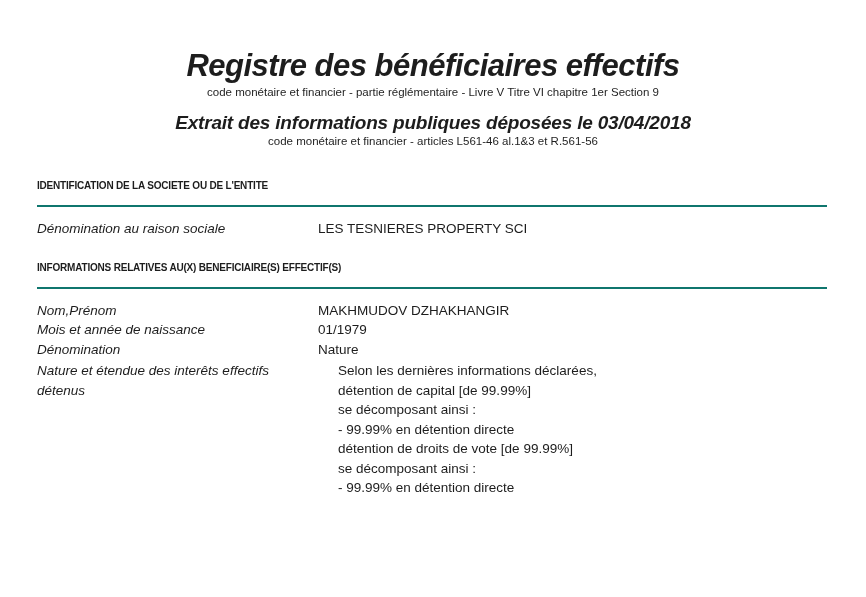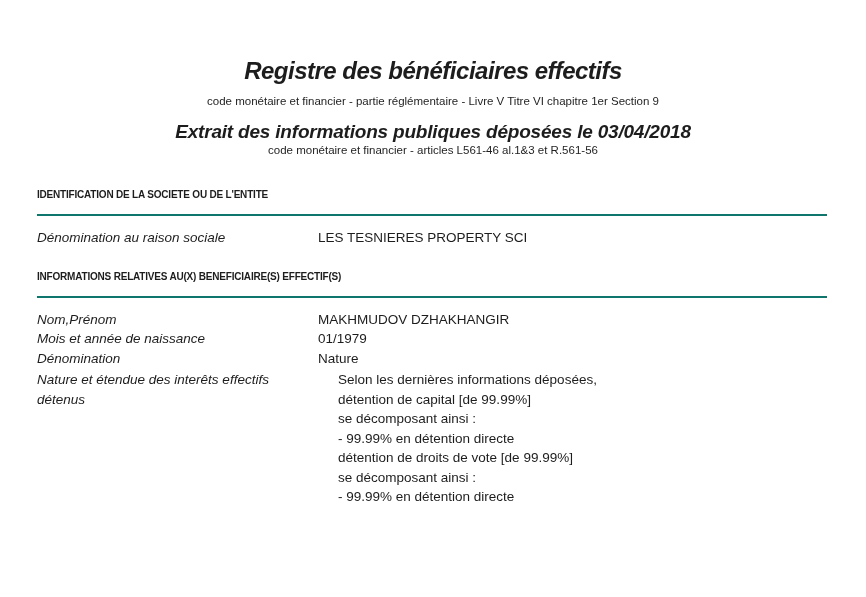--- a/index.html
+++ b/index.html
@@ -11,22 +11,22 @@
     font-family: "Liberation Sans", sans-serif;
     color: #1d1d1d;
     overflow: hidden;
     position: relative;
   }
   .doc { position: absolute; inset: 0; }
 
   
   .doc-header { text-align: center; padding-top: 48px; }
   .doc-title {
-    margin: 9px;
-    font-size: 24px;
+    margin: 0;
+    font-size: 31px;
     font-weight: 700;
     font-style: italic;
     letter-spacing: -0.5px;
     line-height: 1.15;
   }
   .legal-ref {
     font-size: 11.5px;
     line-height: 14px;
     margin-top: 1px;
     color: #1f1f1f;
@@ -101,21 +101,21 @@
           <div class="label">Mois et année de naissance</div>
           <div class="value">01/1979</div>
         </div>
         <div class="row">
           <div class="label">Dénomination</div>
           <div class="value">Nature</div>
         </div>
         <div class="row gap">
           <div class="label">Nature et étendue des interêts effectifs détenus</div>
           <div class="value">
-            <span class="vline">Selon les dernières informations déposées,</span>
+            <span class="vline">Selon les dernières informations déclarées,</span>
             <span class="vline">détention de capital [de 99.99%]</span>
             <span class="vline">se décomposant ainsi :</span>
             <span class="vline">- 99.99% en détention directe</span>
             <span class="vline">détention de droits de vote [de 99.99%]</span>
             <span class="vline">se décomposant ainsi :</span>
             <span class="vline">- 99.99% en détention directe</span>
           </div>
         </div>
       </div>
     </section>

